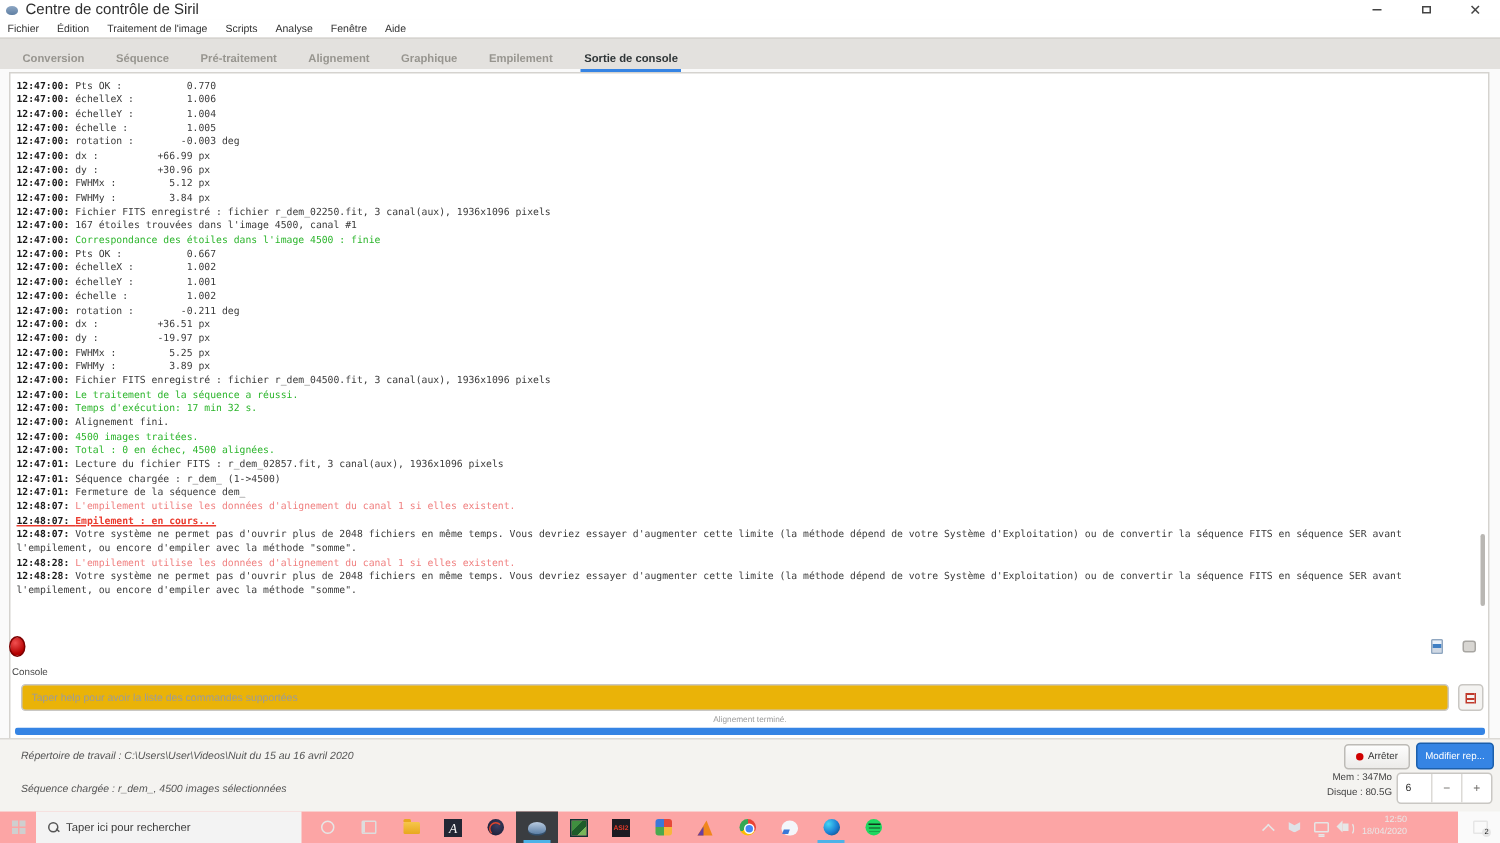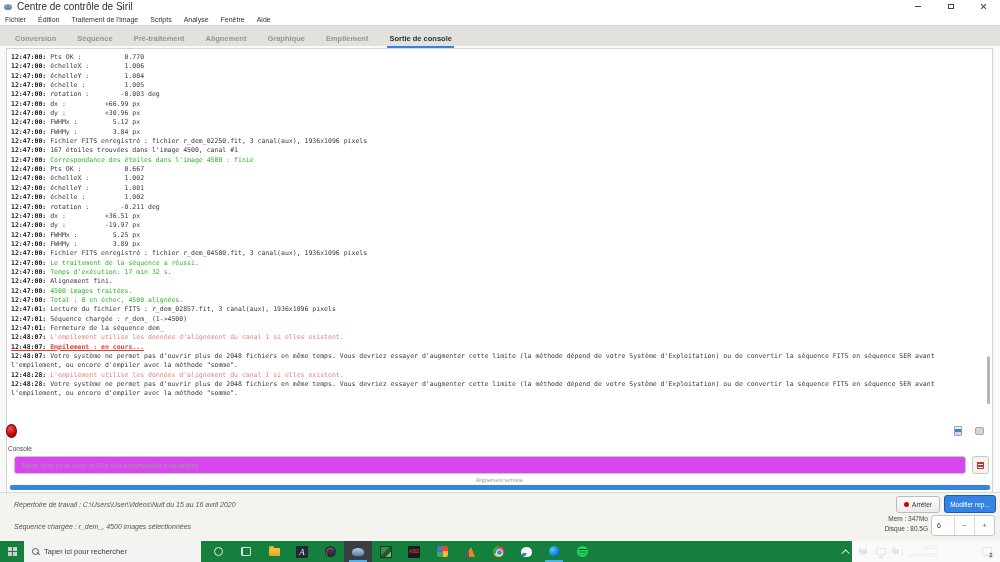--- a/index.html
+++ b/index.html
@@ -40,21 +40,21 @@
   .c-r { color:#ea3b2e; font-weight:bold;text-decoration:underline; }
   .scroll-thumb { position:absolute; right:2px; top:307px; width:3px; height:48px; background:#b9b7b3; border-radius:2px; }
 
   
   .record-dot { position:absolute; left:6px; top:424px; width:11px; height:14px; border-radius:50%; background:radial-gradient(circle at 35% 30%, #f05050, #b40000 70%); border:1px solid #7d0000; }
   .mini-btn { position:absolute; top:425px; width:11px; height:11px; display:flex; align-items:center; justify-content:center; }
   .export-ico { width:8px; height:10px; background:linear-gradient(#e8f0fa 30%, #3f7fc4 30%, #3f7fc4 60%, #cfd8e4 60%); border:1px solid #8fa6c0; border-radius:1px; }
   .clear-ico { width:9px; height:8px; background:#d8d6d2; border:1px solid #a8a6a2; border-radius:2px; }
 
   .console-label { position:absolute; left:8px; top:445px; font-size:6.5px; color:#4a4a4a; }
-  .cmd-input { position:absolute; left:14px; top:456px; width:952px; height:18px; border:1px solid #c9c7c3; border-radius:3px; background:#d946ef; font-family:"Liberation Sans", sans-serif; font-size:7px; color:#3a3a3a; padding:0 6px; outline:none; }
+  .cmd-input { position:absolute; left:14px; top:456px; width:952px; height:18px; border:1px solid #c9c7c3; border-radius:3px; background:#eab308; font-family:"Liberation Sans", sans-serif; font-size:7px; color:#3a3a3a; padding:0 6px; outline:none; }
   .cmd-input::placeholder { color:#9b9b9b; }
   .cmd-btn { position:absolute; left:972px; top:456px; width:17px; height:18px; border:1px solid #c9c7c3; border-radius:3px; background:#f4f3f1; display:flex; align-items:center; justify-content:center; }
   .cmd-grid { width:7px; height:7px; background:repeating-linear-gradient(#c0392b 0 1.5px, transparent 1.5px 3px); border-left:1px solid #c0392b; border-right:1px solid #c0392b; }
 
   
   .progress-wrap { position:absolute; left:0; top:476px; width:1000px; height:16px; }
   .progress-label { position:absolute; left:0; right:0; top:1px; text-align:center; font-size:5.5px; color:#9a9a9a; }
   .progress-track { position:absolute; left:10px; top:9px; width:980px; height:5px; background:#d8d6d2; border-radius:2px; overflow:hidden; }
   .progress-fill { height:100%; background:#3584e4; }
 
@@ -64,21 +64,21 @@
   .status-seq { position:absolute; left:14px; top:30px; font-size:7px; font-style:italic; color:#555; }
   .stop-btn { position:absolute; left:896px; top:3px; width:44px; height:17px; background:linear-gradient(#fdfdfd,#ecebe9); border:1px solid #bdbbb7; border-radius:3px; display:flex; align-items:center; justify-content:center; gap:3px; font-size:6.5px; color:#333; }
   .stop-dot { width:5px; height:5px; border-radius:50%; background:#d00000; }
   .modify-btn { position:absolute; left:944px; top:2px; width:52px; height:18px; background:#3584e4; border:1px solid #1c5fab; border-radius:3px; color:#fff; font-size:6.5px; display:flex; align-items:center; justify-content:center; }
   .mem-block { position:absolute; left:852px; top:21px; width:76px; text-align:right; font-size:6.5px; color:#444; line-height:10px; }
   .spinbox { position:absolute; left:931px; top:22px; width:64px; height:21px; background:#fff; border:1px solid #c9c7c3; border-radius:3px; display:flex; }
   .spin-val { flex:1; font-size:7px; color:#333; display:flex; align-items:center; padding-left:5px; }
   .spin-btn { width:20px; border-left:1px solid #dcdad6; display:flex; align-items:center; justify-content:center; font-size:8px; color:#6e6c68; }
 
   
-  .taskbar { position:absolute; left:0; top:541px; width:852px; height:21px; background:#15803d; display:flex; align-items:stretch; }
+  .taskbar { position:absolute; left:0; top:541px; width:972px; height:21px; background:#fca5a5; display:flex; align-items:stretch; }
   .start-btn { width:24px; display:flex; align-items:center; justify-content:center; }
   .win-grid { display:grid; grid-template-columns:4px 4px; grid-template-rows:4px 4px; gap:1px; }
   .win-grid i { background:#cfcfcf; }
   .search-box { width:177px; background:#f3f3f3; display:flex; align-items:center; gap:5px; padding-left:8px; }
   .mag { position:relative; width:7px; height:7px; }
   .mag::before { content:""; position:absolute; left:0; top:0; width:5px; height:5px; border:1px solid #555; border-radius:50%; }
   .mag::after { content:""; position:absolute; left:5px; top:5px; width:3px; height:1px; background:#555; transform:rotate(45deg); }
   .search-text { font-size:7.5px; color:#3c3c3c; }
   .tb-icons { display:flex; margin-left:3px; }
   .tb-icon { position:relative; width:28px; display:flex; align-items:center; justify-content:center; }

